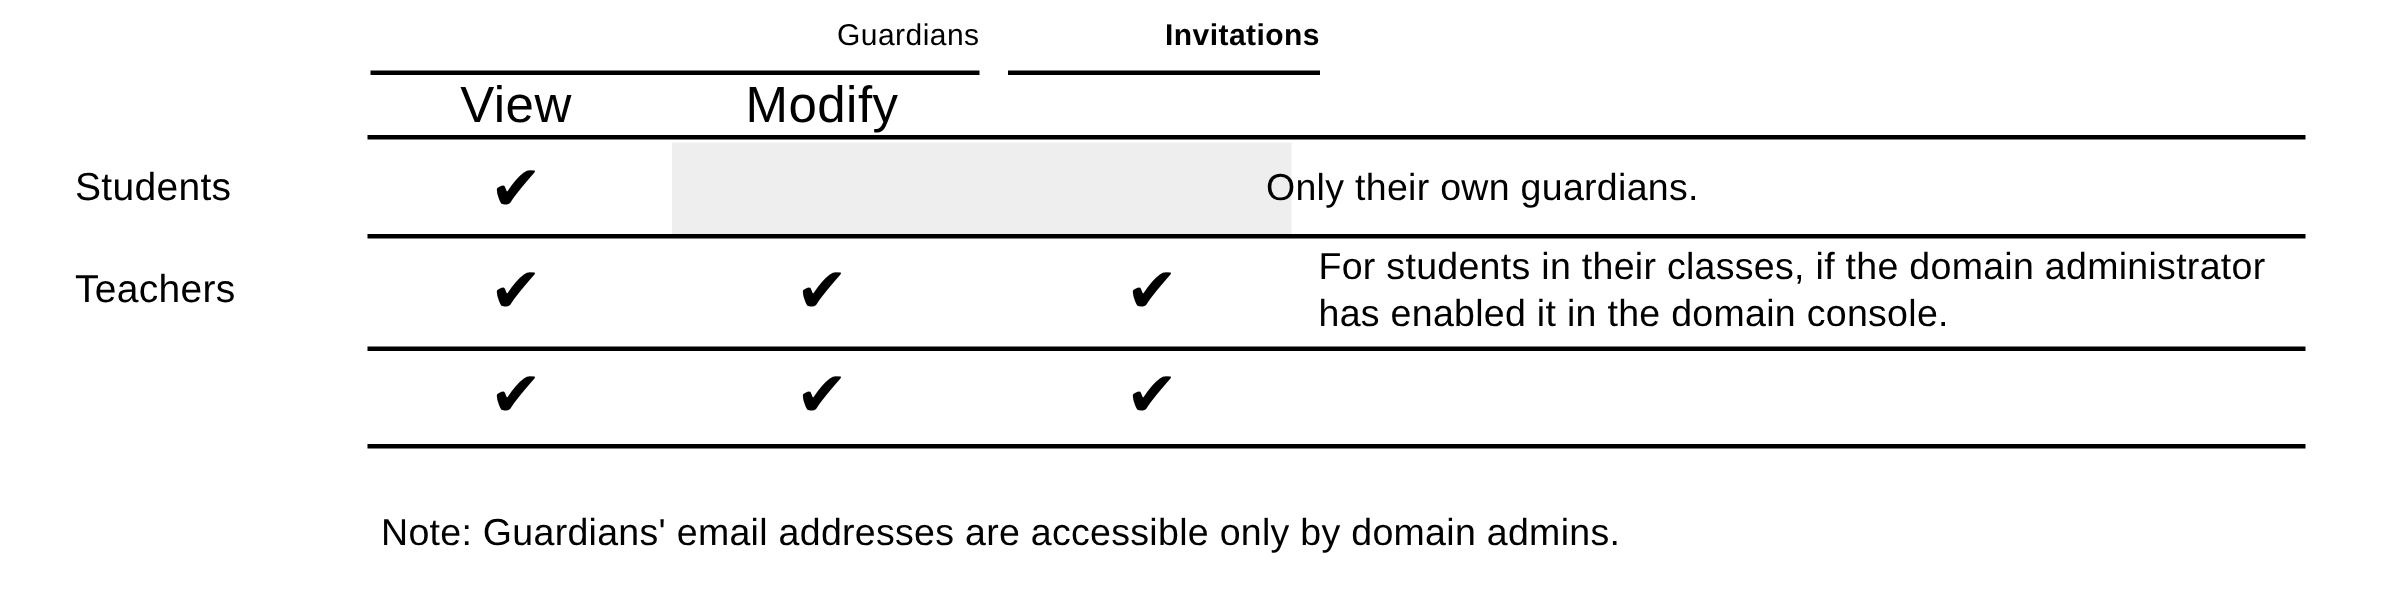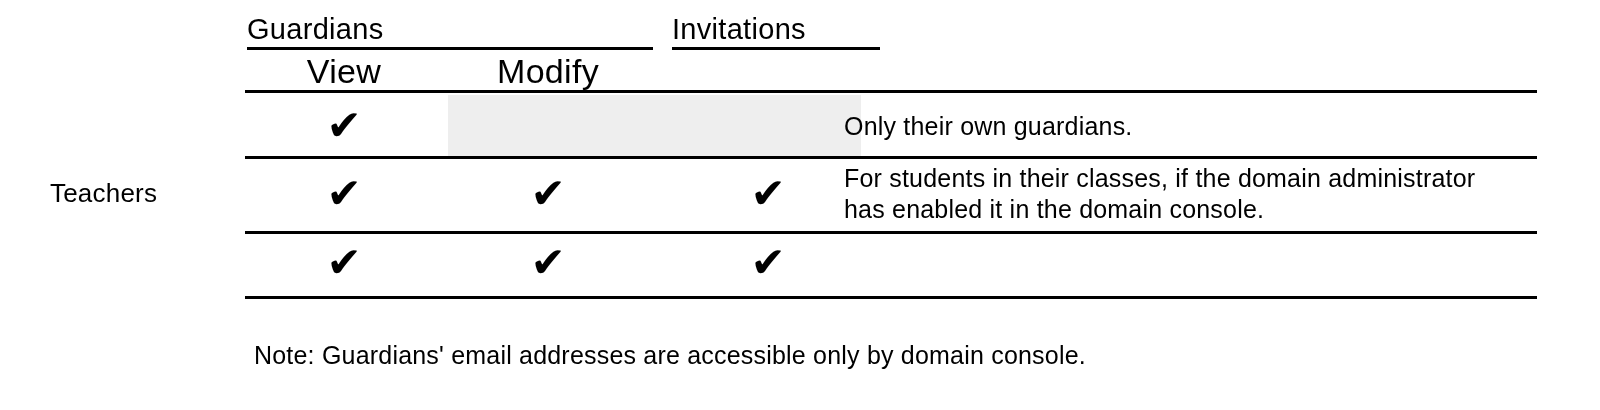--- a/index.html
+++ b/index.html
@@ -17,22 +17,22 @@
     overflow: hidden;
   }
   .hline {
     position: absolute;
     height: 3px;
     background: #000000;
   }
   .group-head {
     position: absolute;
     top: 13px;
-    text-align: left;
-    font-size: 29px;
+    text-align: right;
+    font-size: 20px;
     letter-spacing: 0.3px;
     white-space: nowrap;
   }
   .col-head {
     position: absolute;
     top: 71px;
     transform: translate(-50%, -50%);
     font-size: 34px;
     letter-spacing: 0.3px;
     white-space: nowrap;
@@ -79,43 +79,44 @@
     letter-spacing: 0.2px;
     white-space: nowrap;
   }
 </style>
 </head>
 <body>
 
 <div class="canvas">
 
   <div class="group-head" style="left:247px; width:406px;">Guardians</div>
-  <div class="group-head" style="left:672px; width:208px;">Invitations</div>
+  <div class="group-head" style="left:672px; width:208px;font-weight:bold;">Invitations</div>
 
   <div class="hline" style="left:247px; top:47px; width:406px;"></div>
   <div class="hline" style="left:672px; top:47px; width:208px;"></div>
 
   <div class="col-head" style="left:344px;">View</div>
   <div class="col-head" style="left:548px;">Modify</div>
 
   <div class="hline" style="left:245px; top:90px; width:1292px;"></div>
 
   <div class="disabled-cells"></div>
+  <div class="row-label" style="top:125px;">Students</div>
   <span class="check" style="left:344px; top:126px;">✔</span>
   <div class="note" style="top:126px;">Only their own guardians.</div>
   <div class="hline" style="left:245px; top:156px; width:1292px;"></div>
 
   <div class="row-label" style="top:193px;">Teachers</div>
   <span class="check" style="left:344px; top:194px;">✔</span>
   <span class="check" style="left:548px; top:194px;">✔</span>
   <span class="check" style="left:768px; top:194px;">✔</span>
-  <div class="note" style="top:194px;">For students in their classes, if the domain administrator
+  <div class="note" style="top:194px;margin-left:35px;">For students in their classes, if the domain administrator
 has enabled it in the domain console.</div>
   <div class="hline" style="left:245px; top:231px; width:1292px;"></div>
 
   <span class="check" style="left:344px; top:263px;">✔</span>
   <span class="check" style="left:548px; top:263px;">✔</span>
   <span class="check" style="left:768px; top:263px;">✔</span>
   <div class="hline" style="left:245px; top:296px; width:1292px;"></div>
 
-  <div class="footnote">Note: Guardians' email addresses are accessible only by domain console.</div>
+  <div class="footnote">Note: Guardians' email addresses are accessible only by domain admins.</div>
 
 </div>
 
 </body></html>

